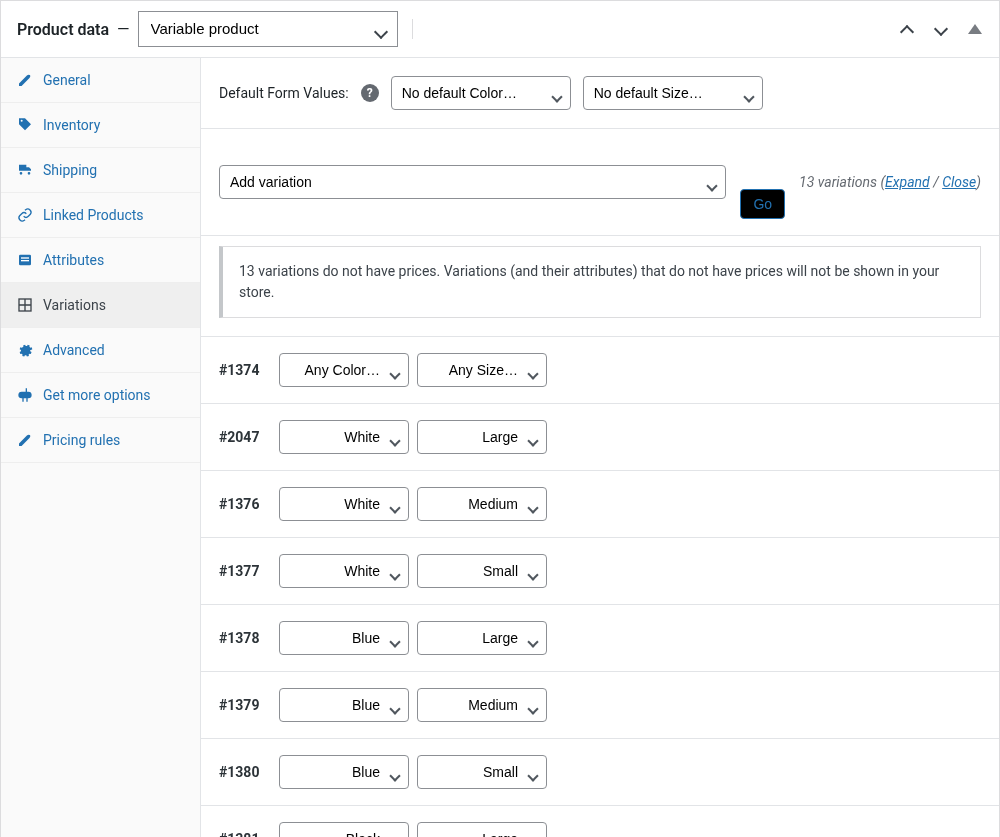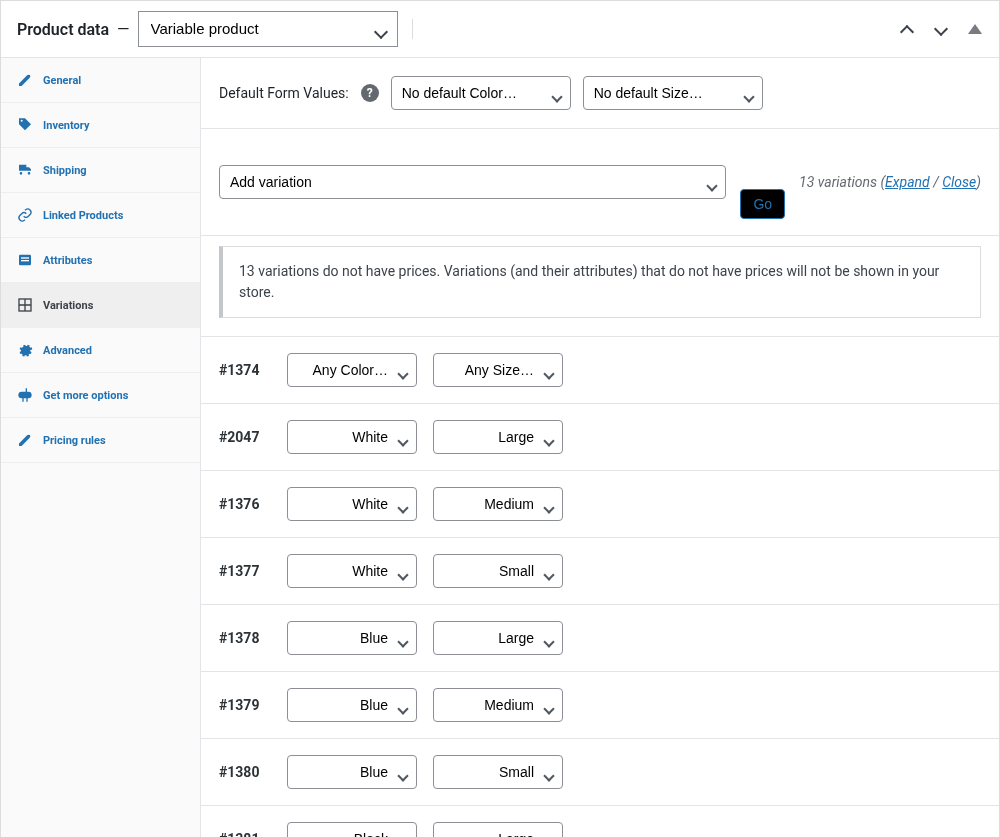--- a/index.html
+++ b/index.html
@@ -84,28 +84,27 @@
   
   .panel-body { display: flex; }
   .sidebar {
     width: 200px;
     border-right: 1px solid #e2e4e7;
     background: #fafafa;
   }
   .sidebar ul { list-style: none; }
   .sidebar li {
     padding: 14px 16px;
-    font-size: 11px;
+    font-size: 14px;
     color: #2271b1;
     display: flex;
     align-items: center;
     gap: 10px;
     cursor: pointer;
     border-bottom: 1px solid #eee;
-    font-weight: bold;
   }
   .sidebar li.active {
     background: #efefef;
     color: #3c434a;
   }
   .sidebar li.active .side-icon { color: #3c434a; }
   .side-icon {
     width: 16px; height: 16px;
     display: inline-flex;
     align-items: center; justify-content: center;
@@ -174,21 +173,21 @@
     padding: 14px 16px;
     border: 1px solid #dcdcde;
     border-left: 4px solid #c4c7ca;
     background: #fff;
     color: #3c434a;
     line-height: 1.5;
   }
 
   .var-list { }
   .var-row {
-    display:flex; align-items:center; gap: 16px;
+    display:flex; align-items:center; gap: 8px;
     padding: 16px 18px;
     border-top: 1px solid #e2e4e7;
   }
   .var-id { font-weight: 700; font-size: 14px; min-width: 52px; }
 
   
   svg.ic { width: 16px; height: 16px; display:block; }
 </style>
 </head>
 <body>

